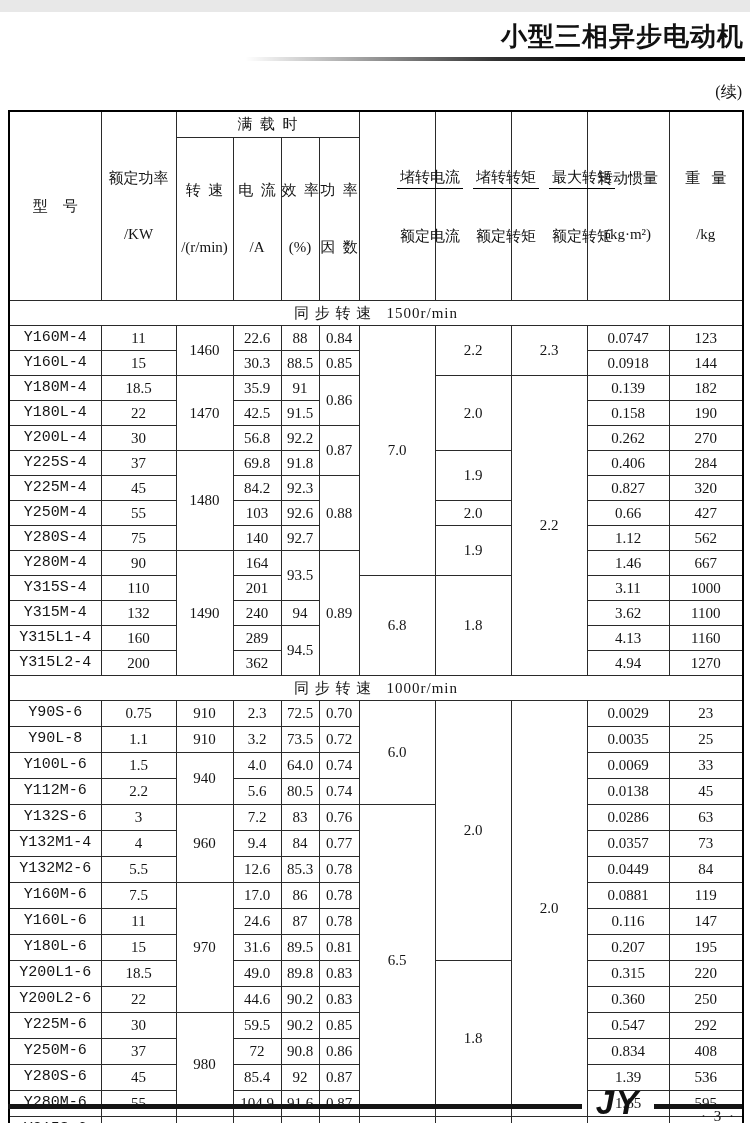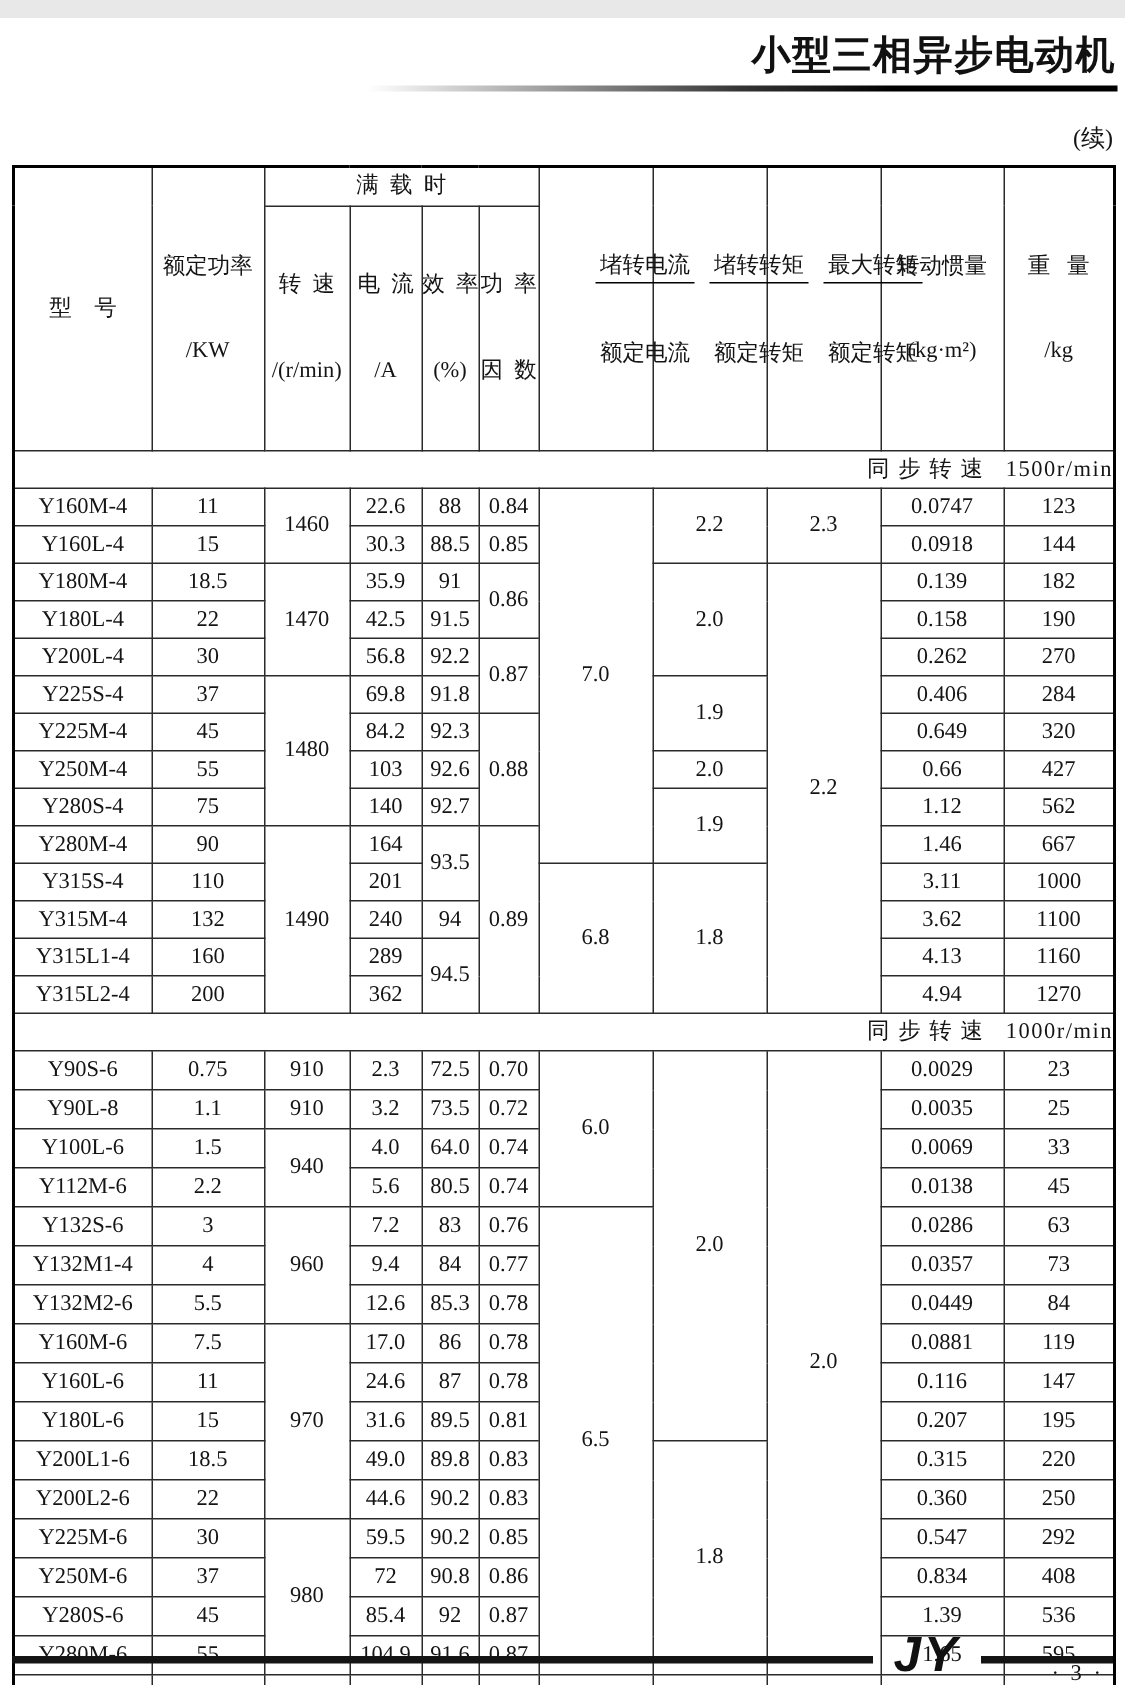--- a/index.html
+++ b/index.html
@@ -44,22 +44,22 @@
     border: 1px solid #2a2a2a;
     text-align: center;
     vertical-align: middle;
     font-size: 15px;
     white-space: pre;
     padding: 0;
     line-height: 1.25;
   }
   tr.h1 td { height: 24px; }
   tr.h2 td { height: 44px; }
-  td.model-cell { text-align: left; padding-left: 14px; }
-  tr.section-row td { height: 25px; letter-spacing: 1px; text-align: right; }
+  td.model-cell { text-align: left; padding-left: 14px; font-family: Liberation Mono, monospace; }
+  tr.section-row td { height: 25px; letter-spacing: 1px; }
   tr.r25 td { height: 25px; }
   tr.r26 td { height: 26px; }
   .frac { display: inline-block; line-height: 1.2; }
   .frac .num { display: block; border-bottom: 1px solid #000; padding: 1px 3px 2px 3px; }
   .frac .den { display: block; padding-top: 2px; }
   .hdr2 { line-height: 1.35; }
   .footer-band {
     position: absolute;
     left: 8px; right: 8px;
     top: 1072px;
@@ -239,21 +239,21 @@
           <td rowspan="2">1.9</td>
           <td>0.406</td>
           <td>284</td>
         </tr>
         <tr class="r25">
           <td class="model-cell">Y225M-4</td>
           <td>45</td>
           <td>84.2</td>
           <td>92.3</td>
           <td rowspan="3">0.88</td>
-          <td>0.649</td>
+          <td>0.827</td>
           <td>320</td>
         </tr>
         <tr class="r25">
           <td class="model-cell">Y250M-4</td>
           <td>55</td>
           <td>103</td>
           <td>92.6</td>
           <td>2.0</td>
           <td>0.66</td>
           <td>427</td>

